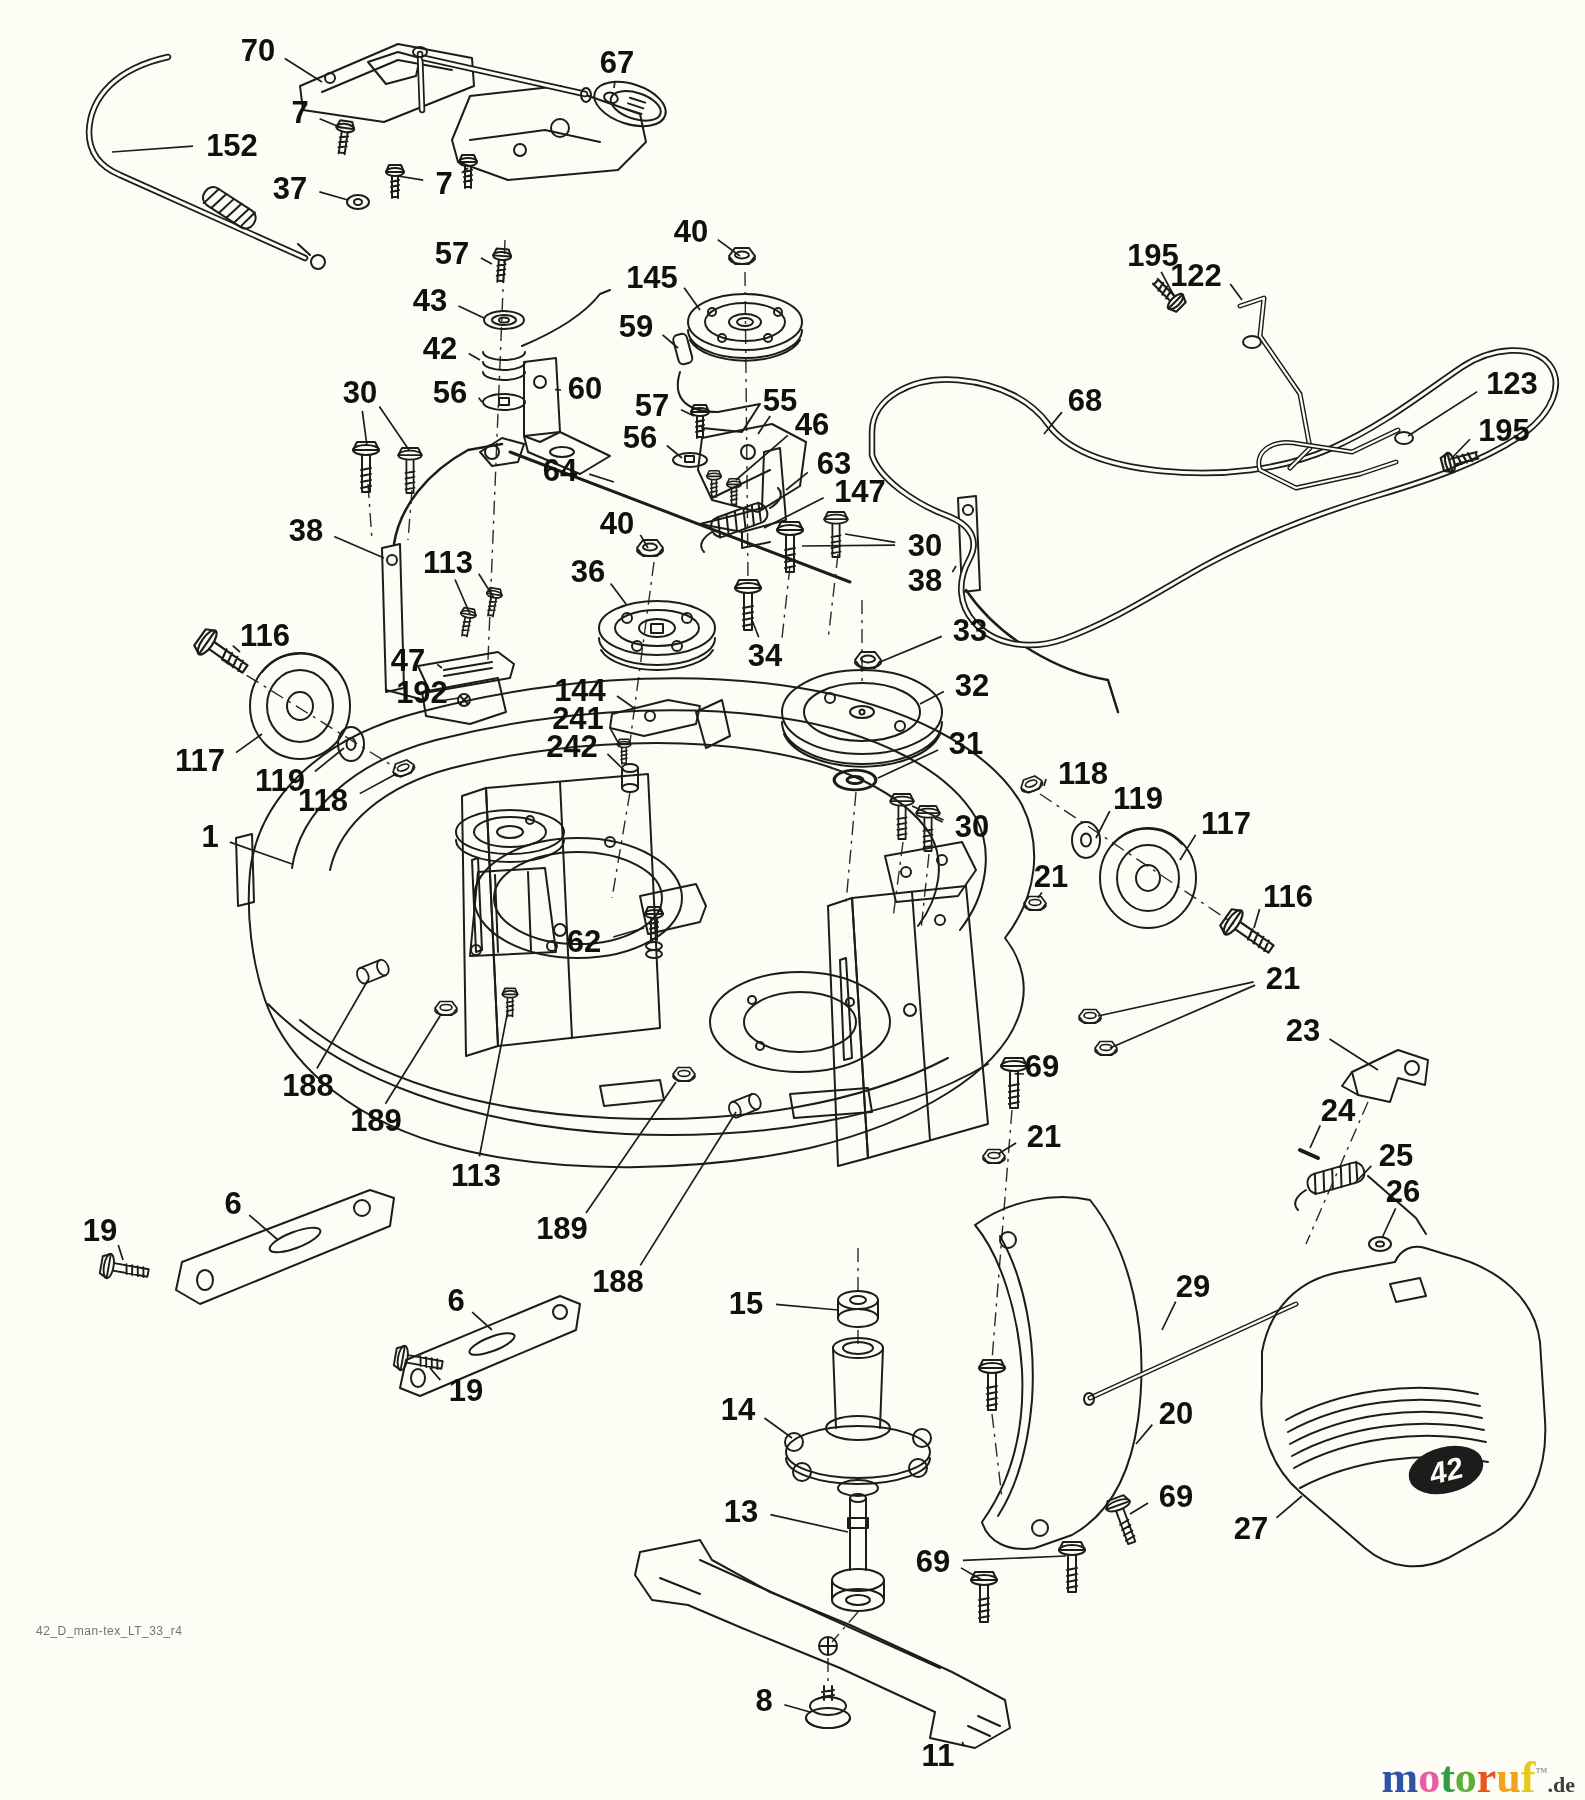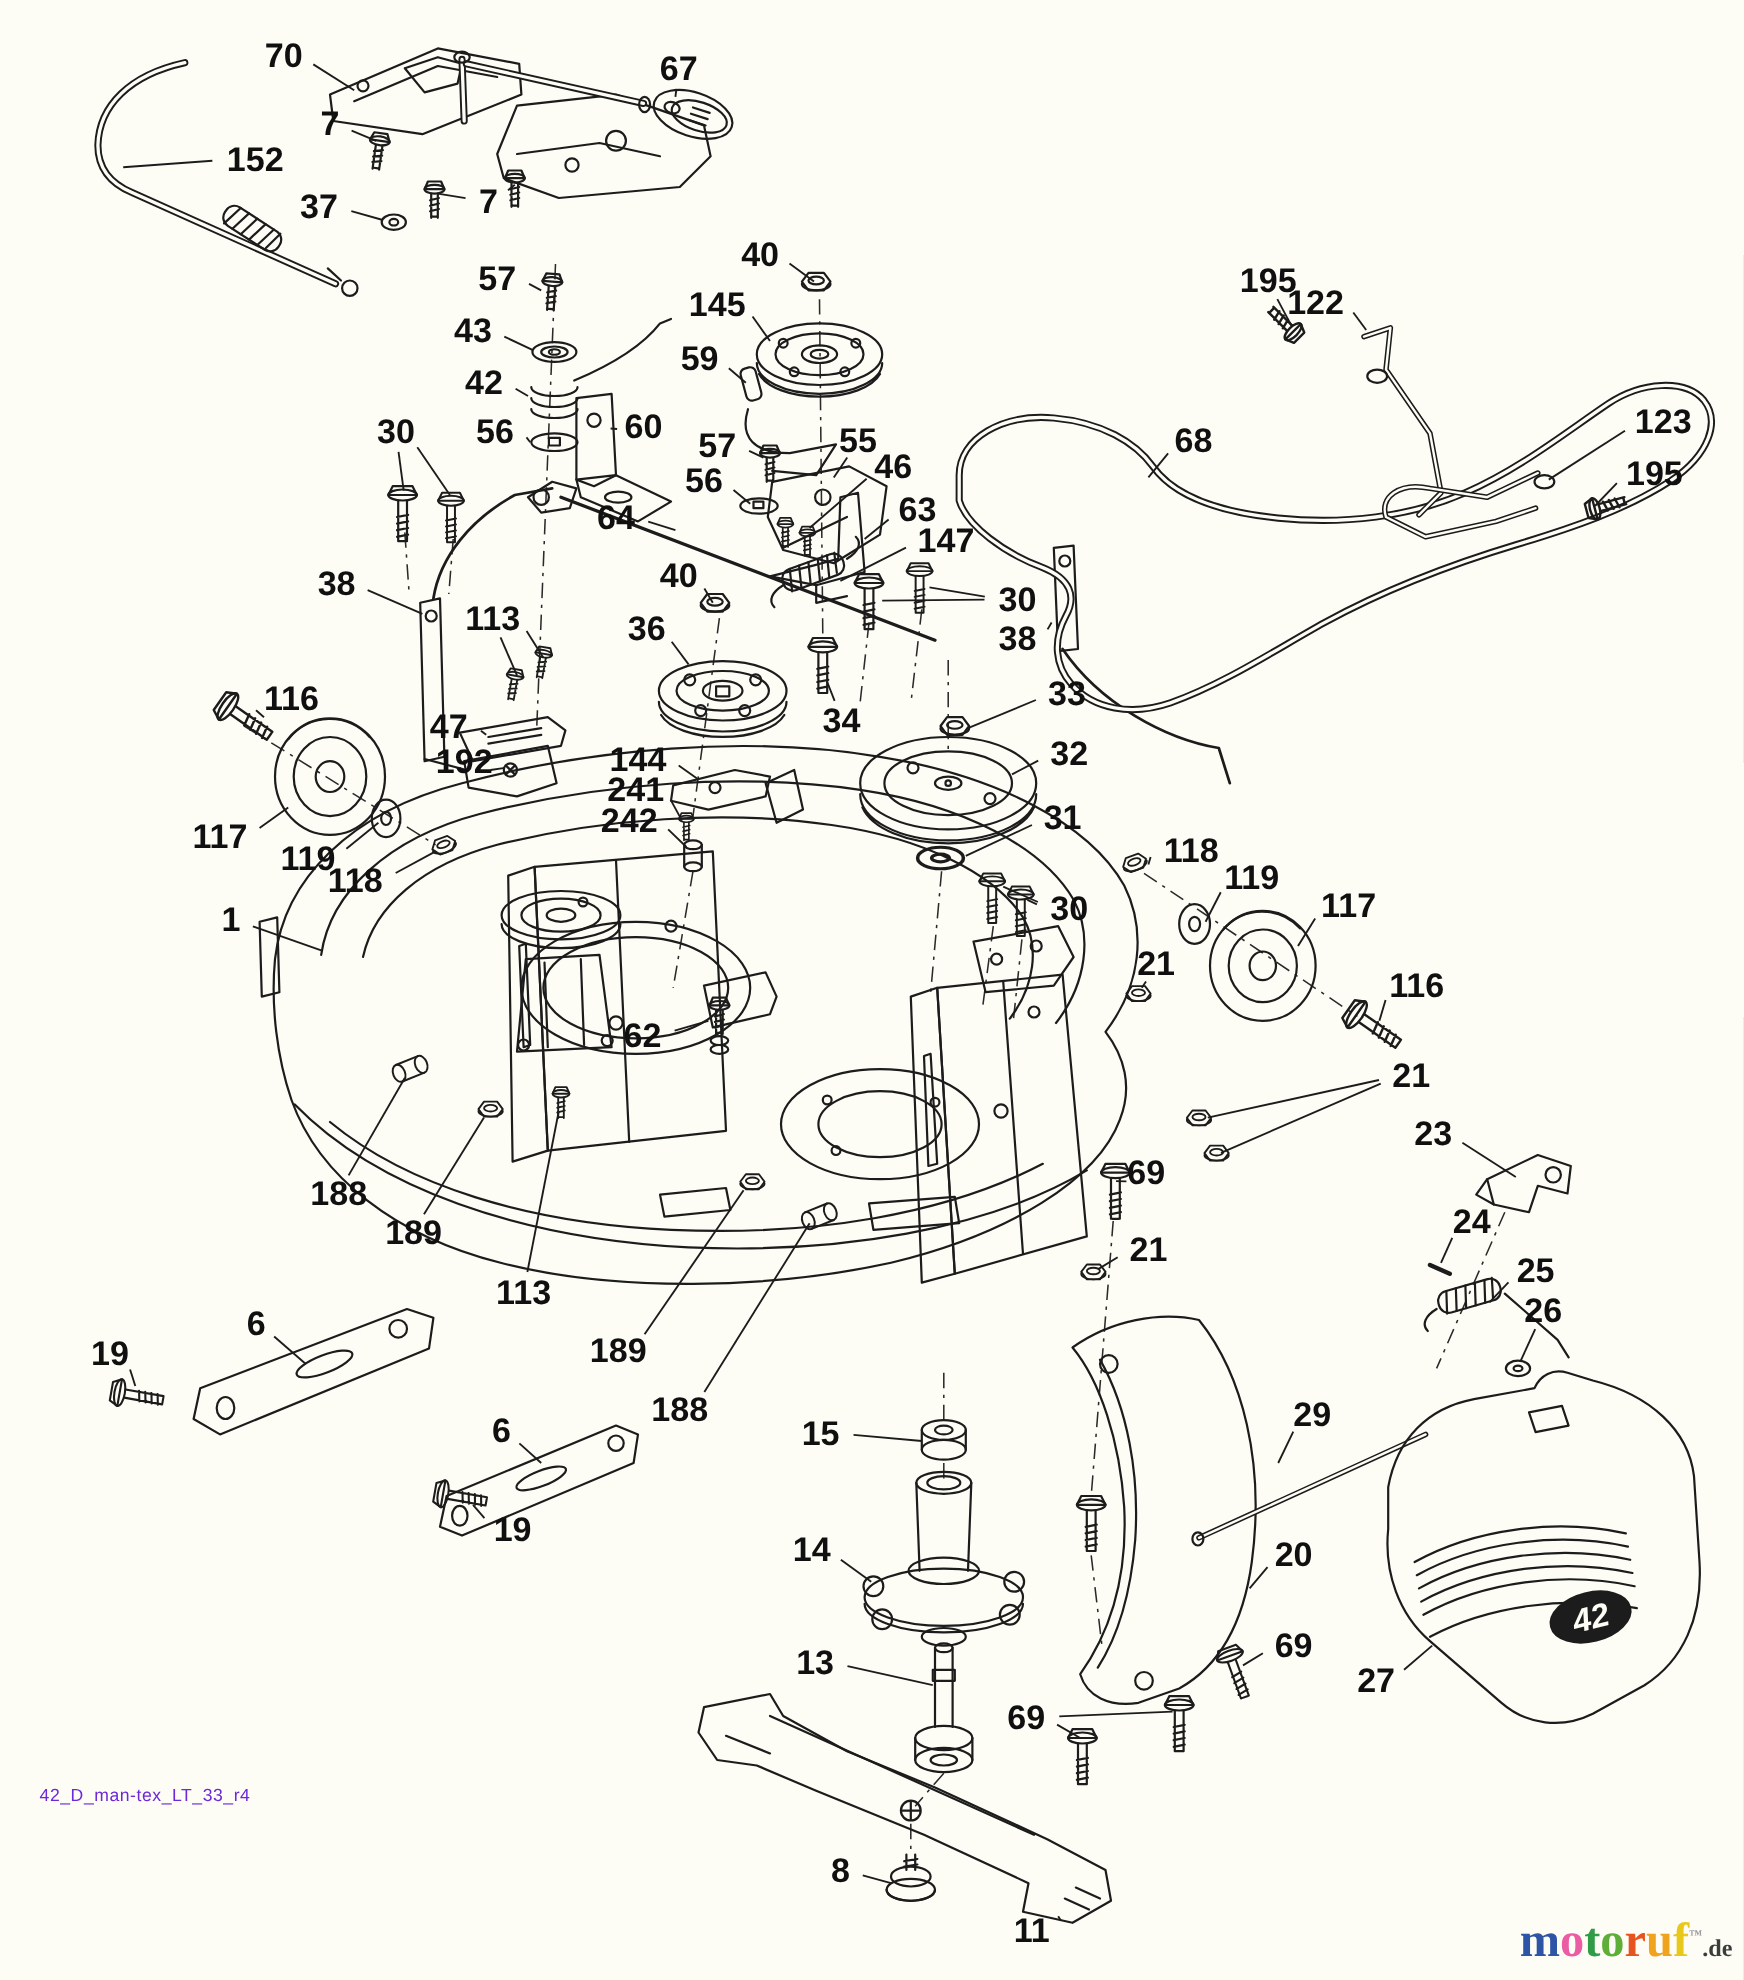--- a/index.html
+++ b/index.html
@@ -7,23 +7,23 @@
         font-family:"Liberation Sans",sans-serif;overflow:hidden;}
   svg.diagram{position:absolute;left:0;top:0;width:100%;height:100%;}
   .art{stroke:#1c1c1c;fill:none;stroke-width:2;stroke-linecap:round;stroke-linejoin:round;}
   .t6{stroke-width:6.5;}
   .t5{stroke-width:5;}
   .tin{stroke:#fdfdf6;stroke-width:3;}
   .tin5{stroke:#fdfdf6;stroke-width:2.2;}
   .dash{stroke:#2a2a2a;stroke-width:1.4;stroke-dasharray:14 6 3 6;fill:none;}
   .callout-text{font-family:"Liberation Sans",sans-serif;font-weight:bold;font-size:31px;fill:#101010;}
   .leader{stroke:#1c1c1c;stroke-width:1.7;}
-  .watermark{position:absolute;left:36px;top:1624px;font-size:16px;color:#6d28d9;
+  .watermark{position:absolute;left:36px;top:1624px;font-size:12px;color:#737373;
              font-family:"Liberation Sans",sans-serif;letter-spacing:0.5px;}
-  .logo{position:absolute;right:10px;bottom:14px;font-family:"Liberation Serif","DejaVu Serif",serif;
+  .logo{position:absolute;right:10px;bottom:0;font-family:"Liberation Serif","DejaVu Serif",serif;
         font-weight:bold;font-size:44px;line-height:1;white-space:nowrap;}
   .logo .tld{font-size:22px;}
   .logo .tm{font-size:12px;color:#999;vertical-align:super;}
   .badge42{font-family:"Liberation Sans",sans-serif;font-weight:bold;font-style:italic;
            font-size:30px;fill:#fdfdf6;stroke:none;}
 </style>
 </head>
 <body>
 
 <div class="page">

